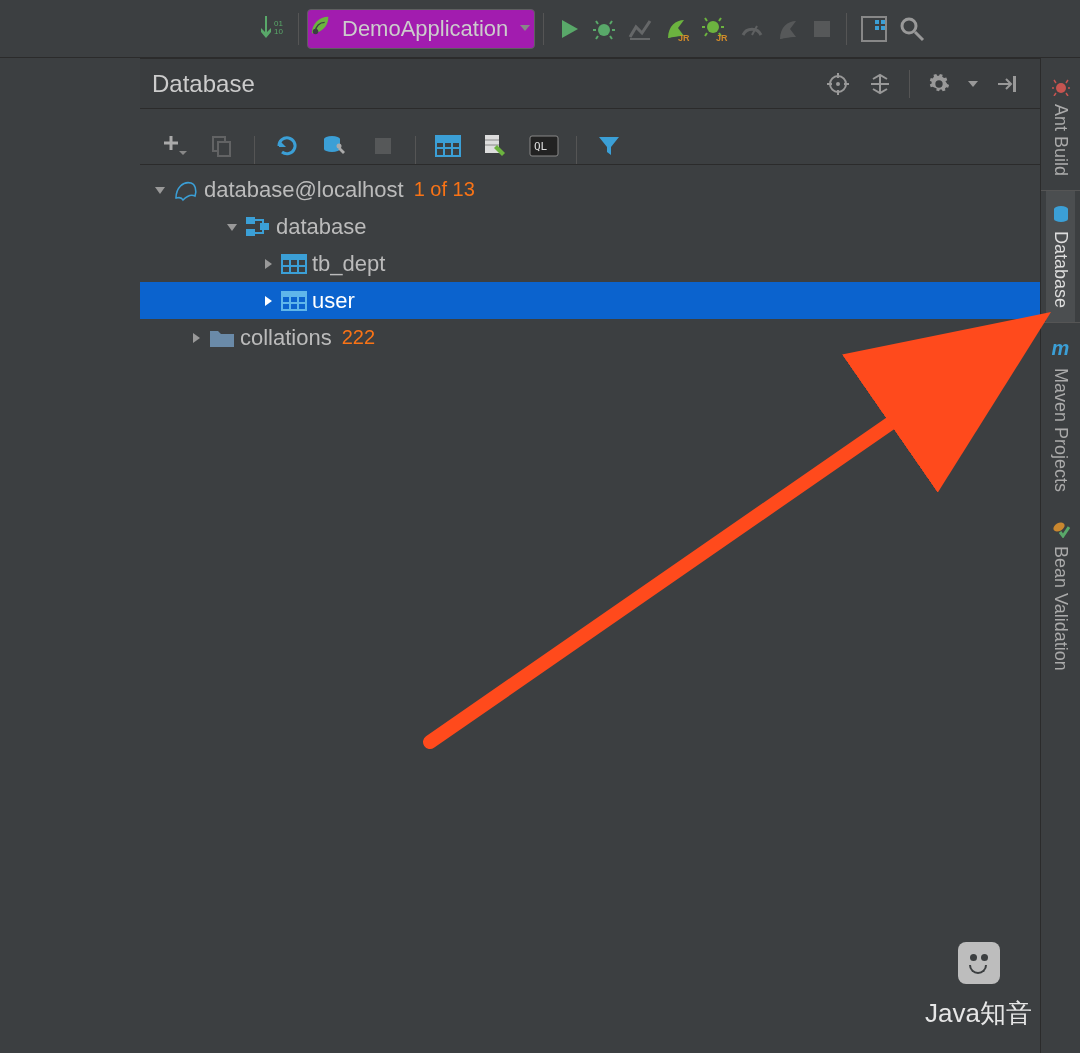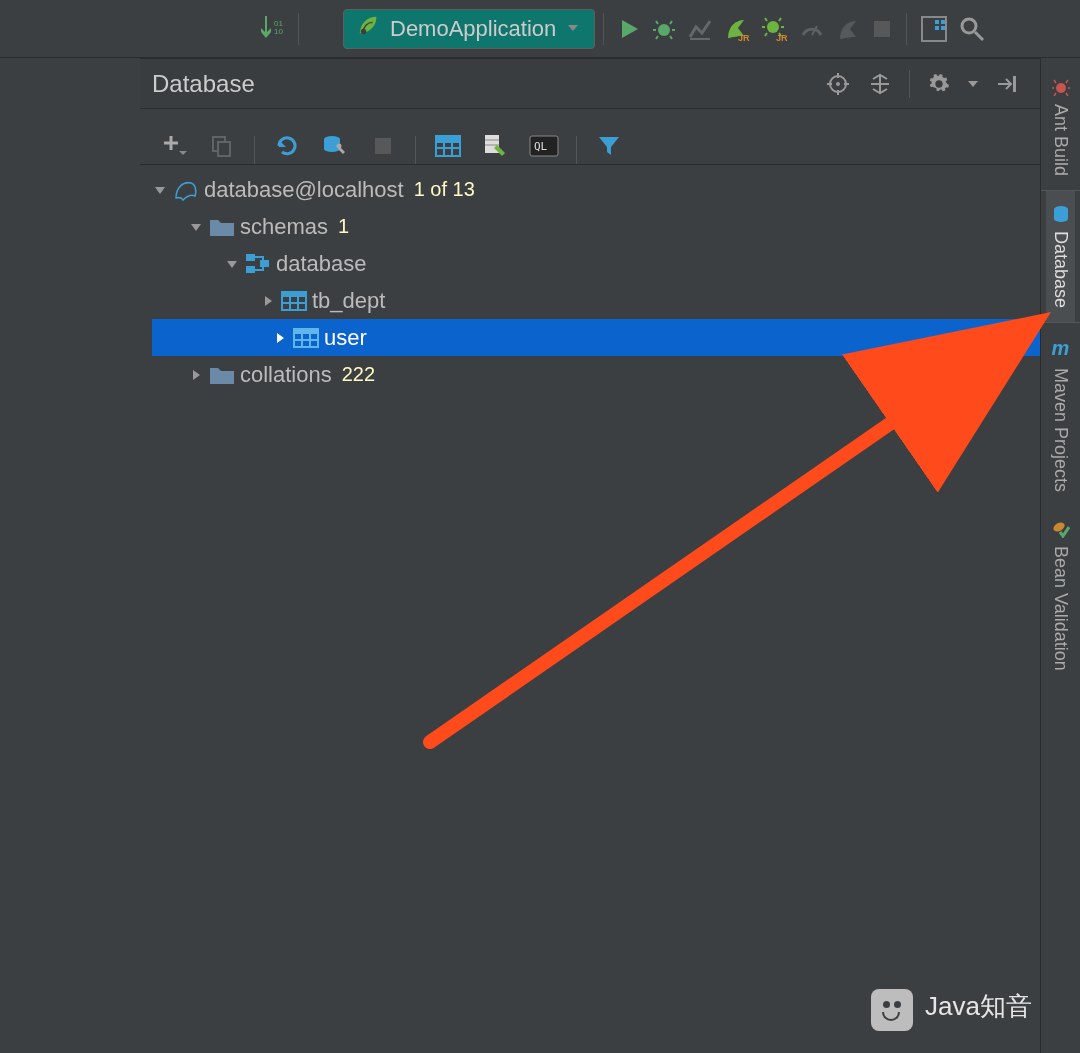--- a/index.html
+++ b/index.html
@@ -13,21 +13,21 @@
   .top-toolbar {
     width: 1080px; height: 58px; background: #3c3f41;
     display: flex; align-items: center; padding-left: 254px;
     border-bottom: 1px solid #2b2b2b;
   }
   .tb-item { display:flex; align-items:center; justify-content:center; height:40px; margin: 0 6px; }
   .tb-sep { width:1px; height:32px; background:#555; margin:0 8px; }
   .run-config {
     display:flex; align-items:center; gap:10px;
     border:1px solid #5e6060; border-radius:4px;
-    padding:4px 14px; height:40px; background:#0f766e;margin-left:36px;
+    padding:4px 2px; height:40px; background:#a21caf;
   }
   .run-config .leaf { color:#6cb33f; font-size:22px; }
   .run-config .label { color:#cccccc; font-size:22px; }
   .run-config .dd { color:#888; }
   
   .main { display:flex; width:1080px; height:calc(1053px - 58px); }
   .left-gutter { width:140px; background:#3c3f41; }
   .right-rail {
     width:40px; background:#3c3f41; display:flex; flex-direction:column;
     align-items:center; padding-top:6px; gap:0; font-size:18px;
@@ -59,31 +59,31 @@
     border-bottom:1px solid #2b2b2b;
   }
   .ptb-icon { width:36px; height:36px; margin:0 6px; display:flex; align-items:center; justify-content:center; }
   
   .tree { flex:1; padding-top:6px; font-size:22px; position:relative; }
   .tree-row {
     display:flex; align-items:center; height:37px; padding-left:6px;
     color:#bbbbbb; white-space:nowrap;text-align:right;
   }
   .tree-row .indent { display:inline-block; }
-  .tree-row.selected { background:#0b63ce; color:#ffffff;margin-left:12px; }
+  .tree-row.selected { background:#0b63ce; color:#ffffff; }
   .arrow { width:20px; display:inline-flex; justify-content:center; color:#999; }
   .tree-row.selected .arrow { color:#fff; }
   .node-icon { width:28px; height:24px; display:inline-flex; align-items:center; justify-content:center; margin:0 4px 0 2px; }
-  .count { color:#fef9c3; margin-left:10px; font-size:20px; }
+  .count { color:#f97316; margin-left:10px; font-size:20px; }
   
   .annot { position:absolute; pointer-events:none; }
   
   .watermark {
     position:absolute; right:48px; bottom:22px;
-    display:flex; gap:12px; color:#e6e6e6; font-size:26px;
+    display:flex; align-items:center; gap:12px; color:#e6e6e6; font-size:26px;flex-direction:column;
   }
   .wm-icon {
     width:42px; height:42px; background:#bdbdbd; border-radius:8px;
     display:flex; align-items:center; justify-content:center; position:relative;
   }
   .wm-icon .dots::before, .wm-icon .dots::after {
     content:""; position:absolute; width:7px; height:7px; background:#3c3f41; border-radius:50%;
   }
   .wm-icon .dots::before { top:12px; left:12px; }
   .wm-icon .dots::after { top:12px; right:12px; }
@@ -299,35 +299,20 @@
           </span>
         <span class="node-icon">
           <svg width="26" height="24" viewBox="0 0 26 24">
               <path d="M3 20 C3 10 10 3 18 5 C22 6 24 12 22 18 C18 16 14 18 10 22 C8 18 5 20 3 20 Z" fill="none" stroke="#3b9fd6" stroke-width="1.6"></path>
             </svg>
         </span>
         <span>database@localhost</span>
         <span class="count">1 of 13</span>
       </div>
 
-      <div class="tree-row">
-        <span class="indent" style="width:40px"></span>
-        <span class="arrow">
-            <svg width="14" height="14" viewBox="0 0 14 14">
-              <path d="M2 4 L12 4 L7 11 Z" fill="#999"></path>
-            </svg>
-          </span>
-        <span class="node-icon">
-          <svg width="26" height="20" viewBox="0 0 26 20">
-              <path d="M1 3 H9 L12 6 H25 V19 H1 Z" fill="#6a8aa8"></path>
-            </svg>
-        </span>
-        <span>schemas</span>
-        <span class="count">1</span>
-      </div>
 
       <div class="tree-row">
         <span class="indent" style="width:76px"></span>
         <span class="arrow">
             <svg width="14" height="14" viewBox="0 0 14 14">
               <path d="M2 4 L12 4 L7 11 Z" fill="#999"></path>
             </svg>
           </span>
         <span class="node-icon">
           <svg width="26" height="22" viewBox="0 0 26 22">

